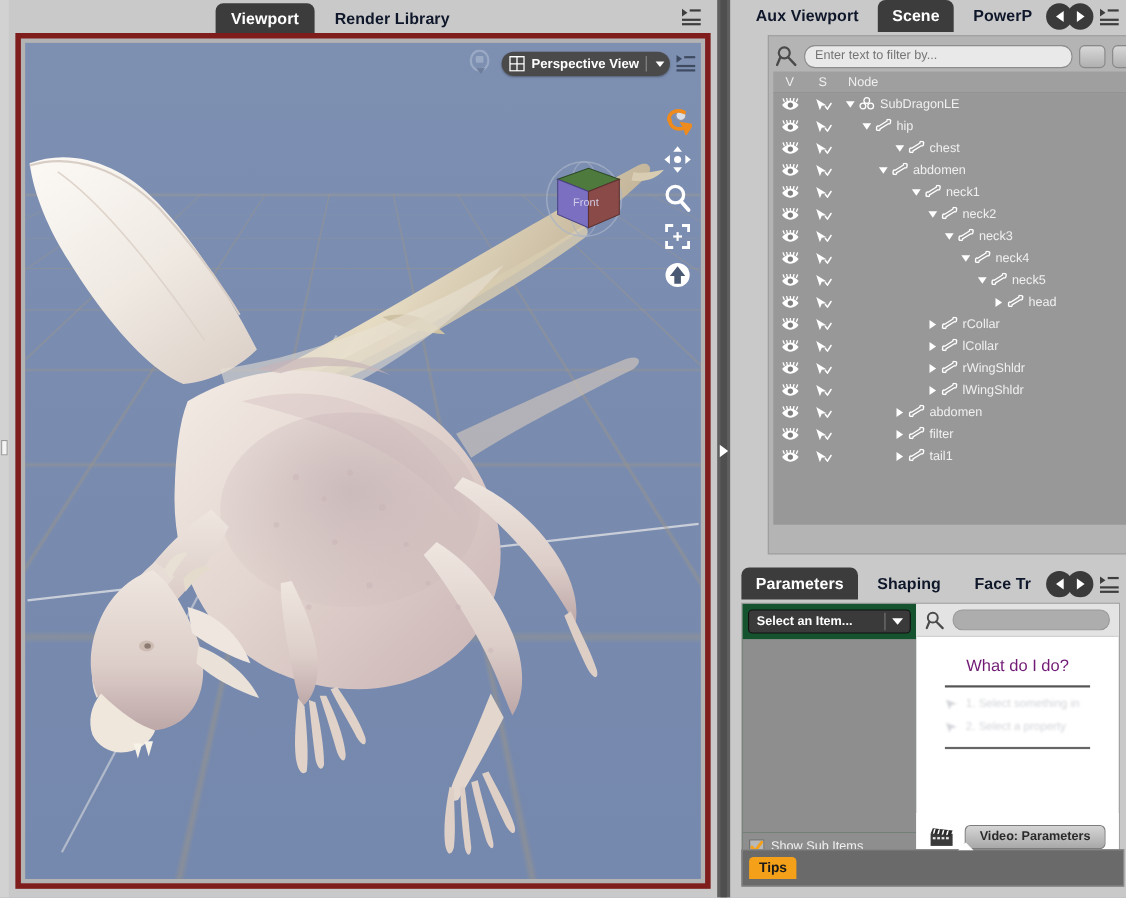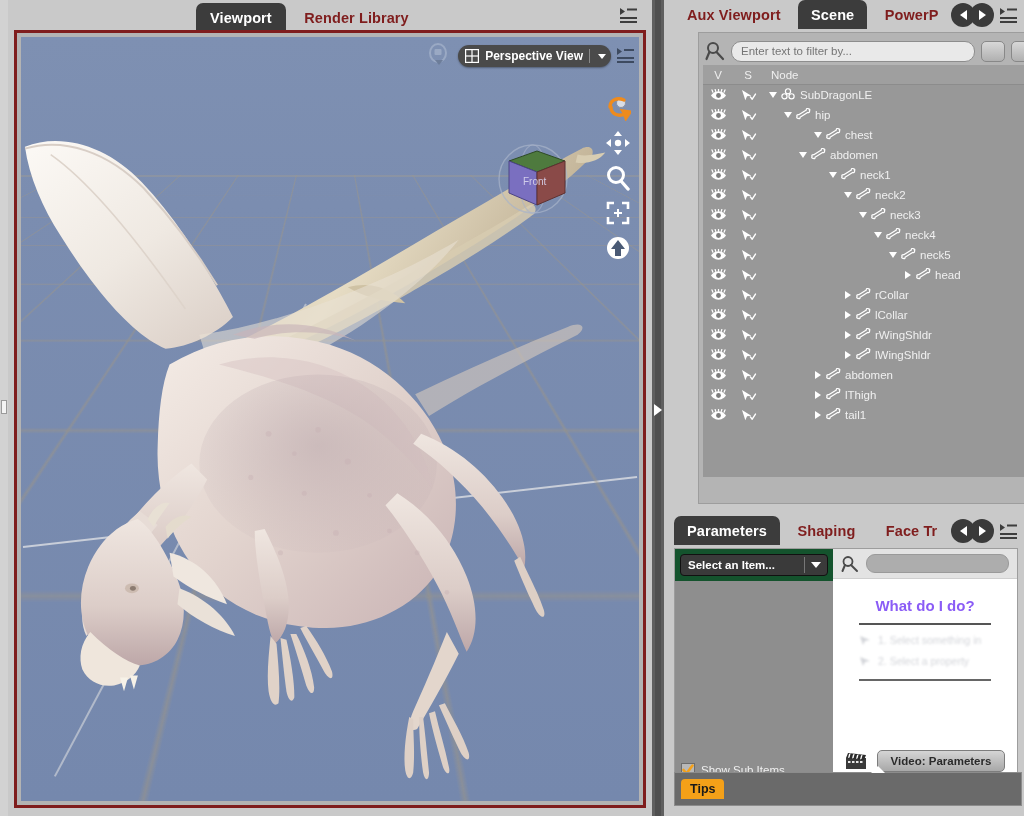--- a/index.html
+++ b/index.html
@@ -24,21 +24,21 @@
   }
   .tabbar {
     position: relative;
     height: 34px;
     background: #c9c9c9;
   }
   .tab {
     display: inline-block;
     font-size: 14.5px;
     font-weight: bold;
-    color: #7f1d1d;
+    color: #0f172a;
     padding: 7px 14px 6px 14px;
     border-radius: 7px 7px 0 0;
     vertical-align: top;
     cursor: pointer;
     letter-spacing: .1px;
   }
   .tab.active {
     background: #3c3c3c;
     color: #ffffff;
   }
@@ -48,21 +48,21 @@
     width: 20px; height: 19px;
     cursor: pointer;
   }
 
   
   #viewport-frame {
     position: absolute;
     left: 14px; top: 30px;
     width: 632px; height: 778px;
     background: #b3b3b3;
-    border: 3px solid #7f1d1d;
+    border: 5px solid #7f1d1d;
     padding: 4px;
   }
   #viewport {
     position: relative;
     width: 100%; height: 100%;
     background: #7b8db0;
     overflow: hidden;
   }
   
   #vp-sky {
@@ -359,21 +359,21 @@
     background: #adadad;
     border: 1px solid #9a9a9a;
   }
   #help-area {
     flex: 1;
     position: relative;
     padding: 12px 10px 0 10px;
     text-align: center;
   }
   #help-title {
-    font-size: 15px; font-weight: bold; color: #8b5cf6;
+    font-size: 15px; font-weight: normal; color: #701a75;
     margin-top: 6px;
   }
   .help-rule {
     height: 2px; background: #555; margin: 9px 16px 0 16px;
   }
   .help-step {
     display: flex; align-items: center; gap: 6px;
     font-size: 10.5px; color: #9fa3ad;
     margin-top: 9px; padding-left: 16px;
     opacity: .45;
@@ -1242,21 +1242,21 @@
               </div>
               <div class="label-wrap" style="padding-left: 49px;">
                 <span class="twisty closed">
                   <i></i>
                 </span>
                 <span class="node-ico"><svg viewBox="0 0 16 14" width="16" height="13">
                     <g fill="none" stroke="#ffffff" stroke-width="1.3">
                       <path d="M3.2 11.2 C1.6 11.6 0.8 10.2 1.6 9.2 C0.9 8 2.1 6.6 3.4 7.3 L11.6 2.2 C11.2 0.8 12.8 -0.2 13.8 0.9 C15.1 0.6 15.8 2.1 14.9 3 C15.5 4.2 14.2 5.5 13 4.8 L4.8 9.9 C5.1 11.2 4.2 11.9 3.2 11.2 Z"></path>
                     </g>
                   </svg></span>
-                <span>lThigh</span>
+                <span>filter</span>
               </div>
             </div>
             <div class="tree-row">
               <div class="cv">
                 <svg viewBox="0 0 18 14" width="17" height="13">
                   <path d="M9 2.5 C13.5 2.5 16.5 6 17 7 C16.5 8 13.5 11.5 9 11.5 C4.5 11.5 1.5 8 1 7 C1.5 6 4.5 2.5 9 2.5 Z" fill="#ffffff"></path>
                   <circle cx="9" cy="7" r="2.6" fill="#7d7d7d"></circle>
                   <g stroke="#ffffff" stroke-width="1.3" stroke-linecap="round">
                     <line x1="3" y1="3.5" x2="2" y2="1"></line>
                     <line x1="6" y1="2.6" x2="5.4" y2="0.4"></line>

